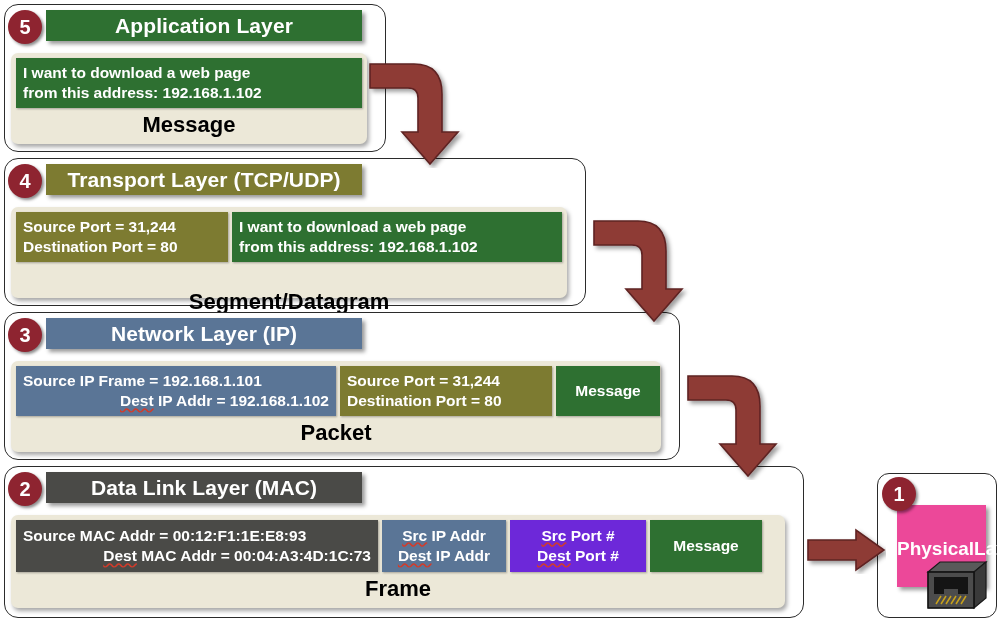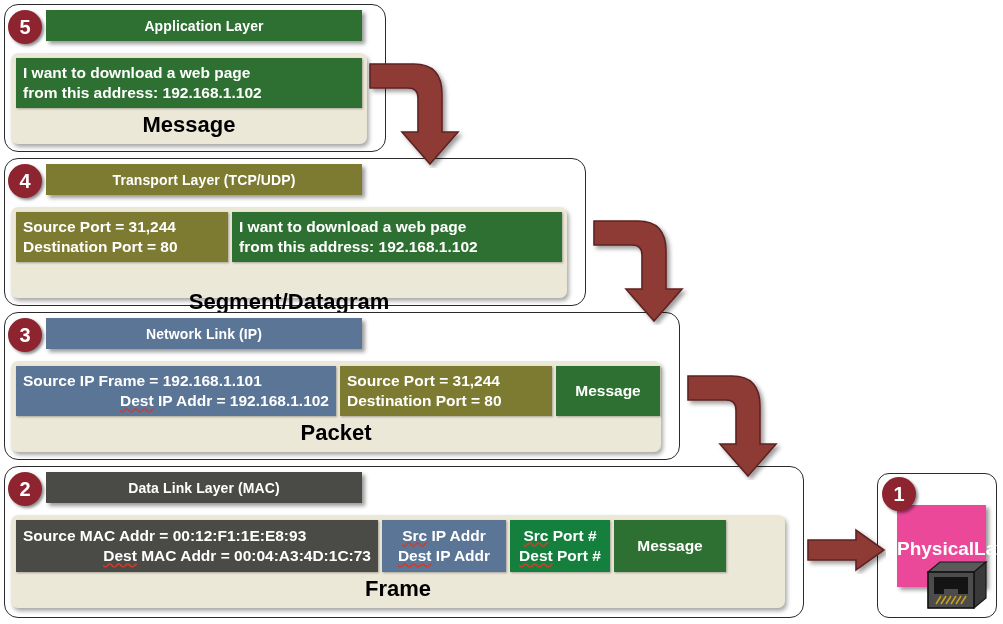--- a/index.html
+++ b/index.html
@@ -29,21 +29,21 @@
     box-shadow:2px 3px 4px rgba(0,0,0,0.35);
     box-sizing:border-box;
   }
 
   
   .title-bar{
     position:absolute;
     display:flex;align-items:center;justify-content:center;
     color:#ffffff;
     font-weight:bold;
-    font-size:14px;
+    font-size:21px;
     letter-spacing:0.1px;
     box-shadow:3px 3px 4px rgba(0,0,0,0.4);
     box-sizing:border-box;
     white-space:nowrap;
   }
 
   
   .badge{
     position:absolute;
     width:34px;height:34px;
@@ -196,21 +196,21 @@
   <div class="pdu-name" style="left:11px;top:266px;width:556px;margin-top:23px;">
     <span>Segment/Datagram</span>
   </div>
 
   <div class="layer-box" style="left:4px;top:312px;width:676px;height:148px;">
   </div>
   <div class="badge" style="left:8px;top:318px;">
       <span>3</span>
     </div>
   <div class="title-bar" style="left:46px;top:318px;width:316px;height:31px;background:#5a7596;">
-    <span>Network Link (IP)</span>
+    <span>Network Layer (IP)</span>
   </div>
   <div class="panel" style="left:11px;top:361px;width:650px;height:91px;">
   </div>
   <div class="blockrow" style="left:16px;top:366px;height:50px;">
     <div class="blk" style="background:#5a7596;width:320px;">
       <span class="ln">Source IP Frame = 192.168.1.101</span>
       <span class="ln r"><span class="sq">Dest</span> IP Addr = 192.168.1.102</span>
     </div>
     <div class="blk" style="background:#7d7b31;width:212px;">
       <span class="ln">Source Port = 31,244</span>
@@ -236,21 +236,21 @@
   </div>
   <div class="blockrow" style="left:16px;top:520px;height:52px;justify-content:space-between;">
     <div class="blk" style="background:#4a4a47;width:362px;">
       <span class="ln">Source MAC Addr = 00:12:F1:1E:E8:93</span>
       <span class="ln r"><span class="sq">Dest</span> MAC Addr = 00:04:A3:4D:1C:73</span>
     </div>
     <div class="blk center" style="background:#5a7596;width:124px;">
       <span class="ln"><span class="sq">Src</span> IP Addr</span>
       <span class="ln"><span class="sq">Dest</span> IP Addr</span>
     </div>
-    <div class="blk center" style="background:#15803d;width:100px;">
+    <div class="blk center" style="background:#6d28d9;width:136px;">
       <span class="ln"><span class="sq">Src</span> Port #</span>
       <span class="ln"><span class="sq">Dest</span> Port #</span>
     </div>
     <div class="blk center" style="background:#2e7031;width:112px;">
       <span class="ln">Message</span>
     </div>
   </div>
   <div class="pdu-name" style="left:11px;top:576px;width:774px;">
     <span>Frame</span>
   </div>

